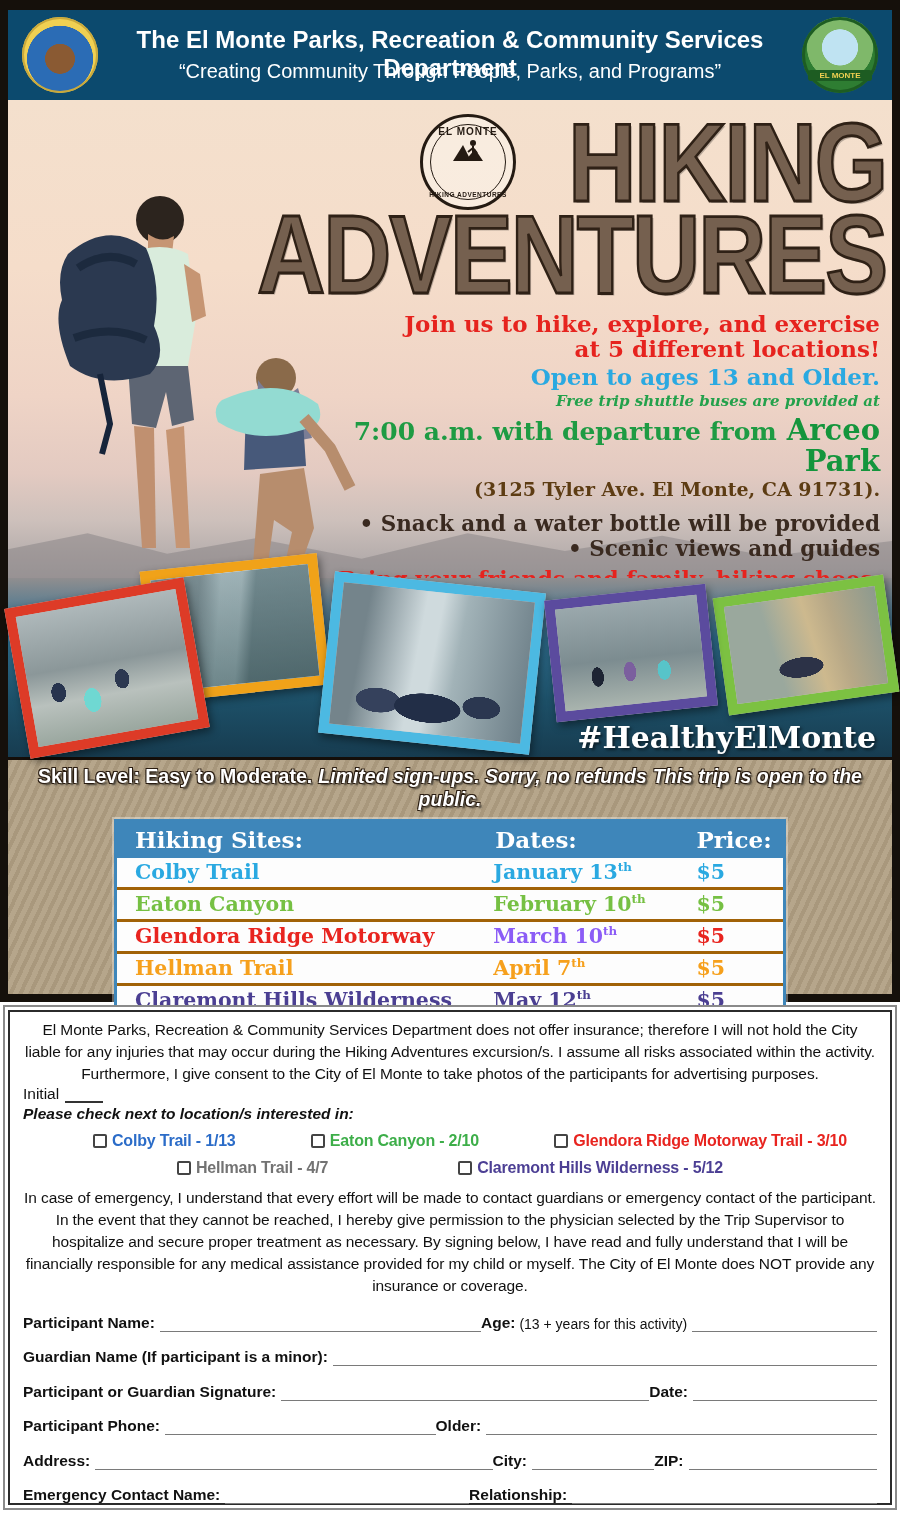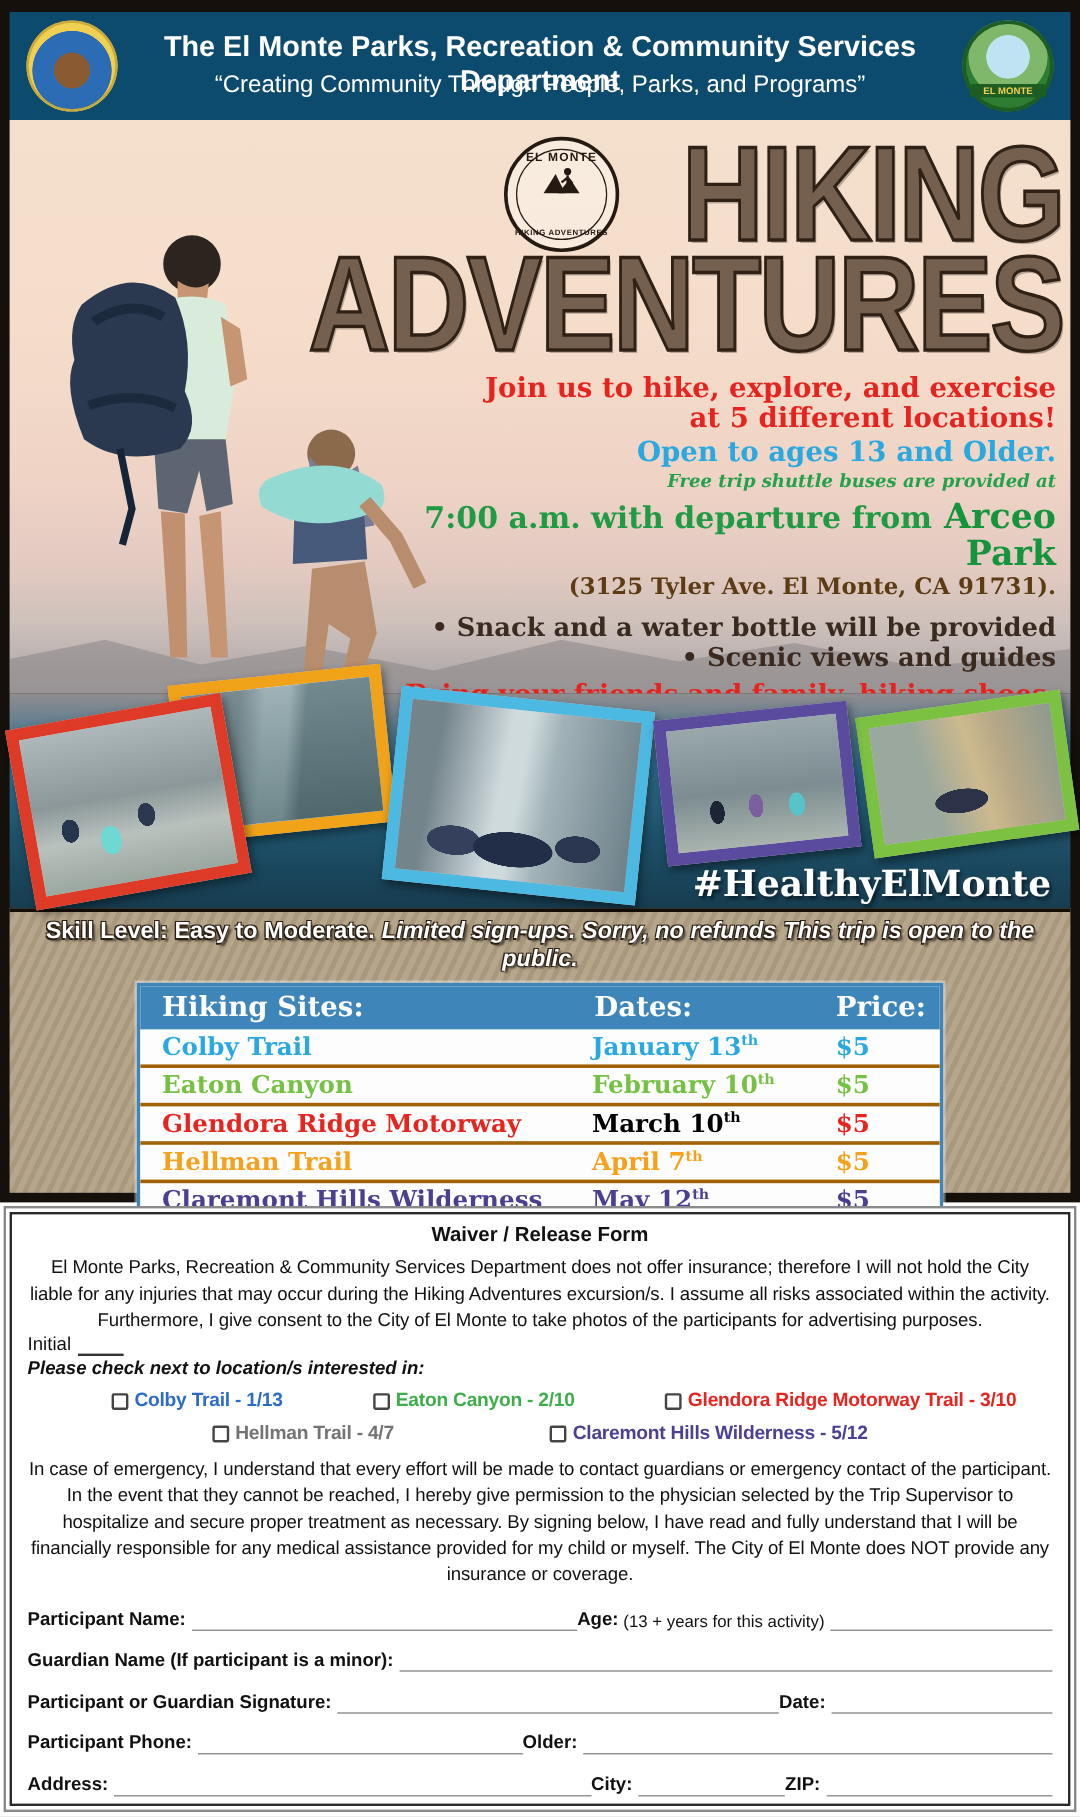--- a/index.html
+++ b/index.html
@@ -215,21 +215,21 @@
               <div class="tcell tdate" style="color: rgb(42, 169, 225);">January 13<sup>th</sup></div>
               <div class="tcell tprice" style="color: rgb(42, 169, 225);">$5</div>
             </div>
             <div class="trow">
               <div class="tcell tsite" style="color: rgb(118, 192, 67);">Eaton Canyon</div>
               <div class="tcell tdate" style="color: rgb(118, 192, 67);">February 10<sup>th</sup></div>
               <div class="tcell tprice" style="color: rgb(118, 192, 67);">$5</div>
             </div>
             <div class="trow">
               <div class="tcell tsite" style="color: rgb(232, 36, 31);">Glendora Ridge Motorway</div>
-              <div class="tcell tdate" style="color: #000000;">March 10<sup>th</sup></div>
+              <div class="tcell tdate" style="color: #8b5cf6;">March 10<sup>th</sup></div>
               <div class="tcell tprice" style="color: rgb(232, 36, 31);">$5</div>
             </div>
             <div class="trow">
               <div class="tcell tsite" style="color: rgb(246, 160, 28);">Hellman Trail</div>
               <div class="tcell tdate" style="color: rgb(246, 160, 28);">April 7<sup>th</sup></div>
               <div class="tcell tprice" style="color: rgb(246, 160, 28);">$5</div>
             </div>
             <div class="trow">
               <div class="tcell tsite" style="color: rgb(75, 63, 146);">Claremont Hills Wilderness Trail</div>
               <div class="tcell tdate" style="color: rgb(75, 63, 146);">May 12<sup>th</sup></div>
@@ -237,21 +237,20 @@
             </div>
           </div>
         <div class="tfoot"></div>
       </div>
       <div class="info-line">For more information, please call the Parks and Recreation Office at (626) 580-2200.</div>
     </div>
   </div>
 
   <div class="waiver-outer">
     <div class="waiver-inner">
-      <div class="w-title">Waiver / Release Form</div>
       <div class="w-para">El Monte Parks, Recreation &amp; Community Services Department does not offer insurance; therefore I will not hold the City liable for any injuries that may occur during the Hiking Adventures excursion/s. I assume all risks associated within the activity. Furthermore, I give consent to the City of El Monte to take photos of the participants for advertising purposes.</div>
       <div class="w-initial">
         <span>Initial</span>
         <span class="initial-line"></span>
       </div>
       <div class="w-prompt">Please check next to location/s interested in:</div>
       <div class="chk-row chk-row-1">
           <label class="chk">
             <span class="box"></span>
             <span class="chklabel" style="color: rgb(43, 108, 200);">Colby Trail - 1/13</span>

